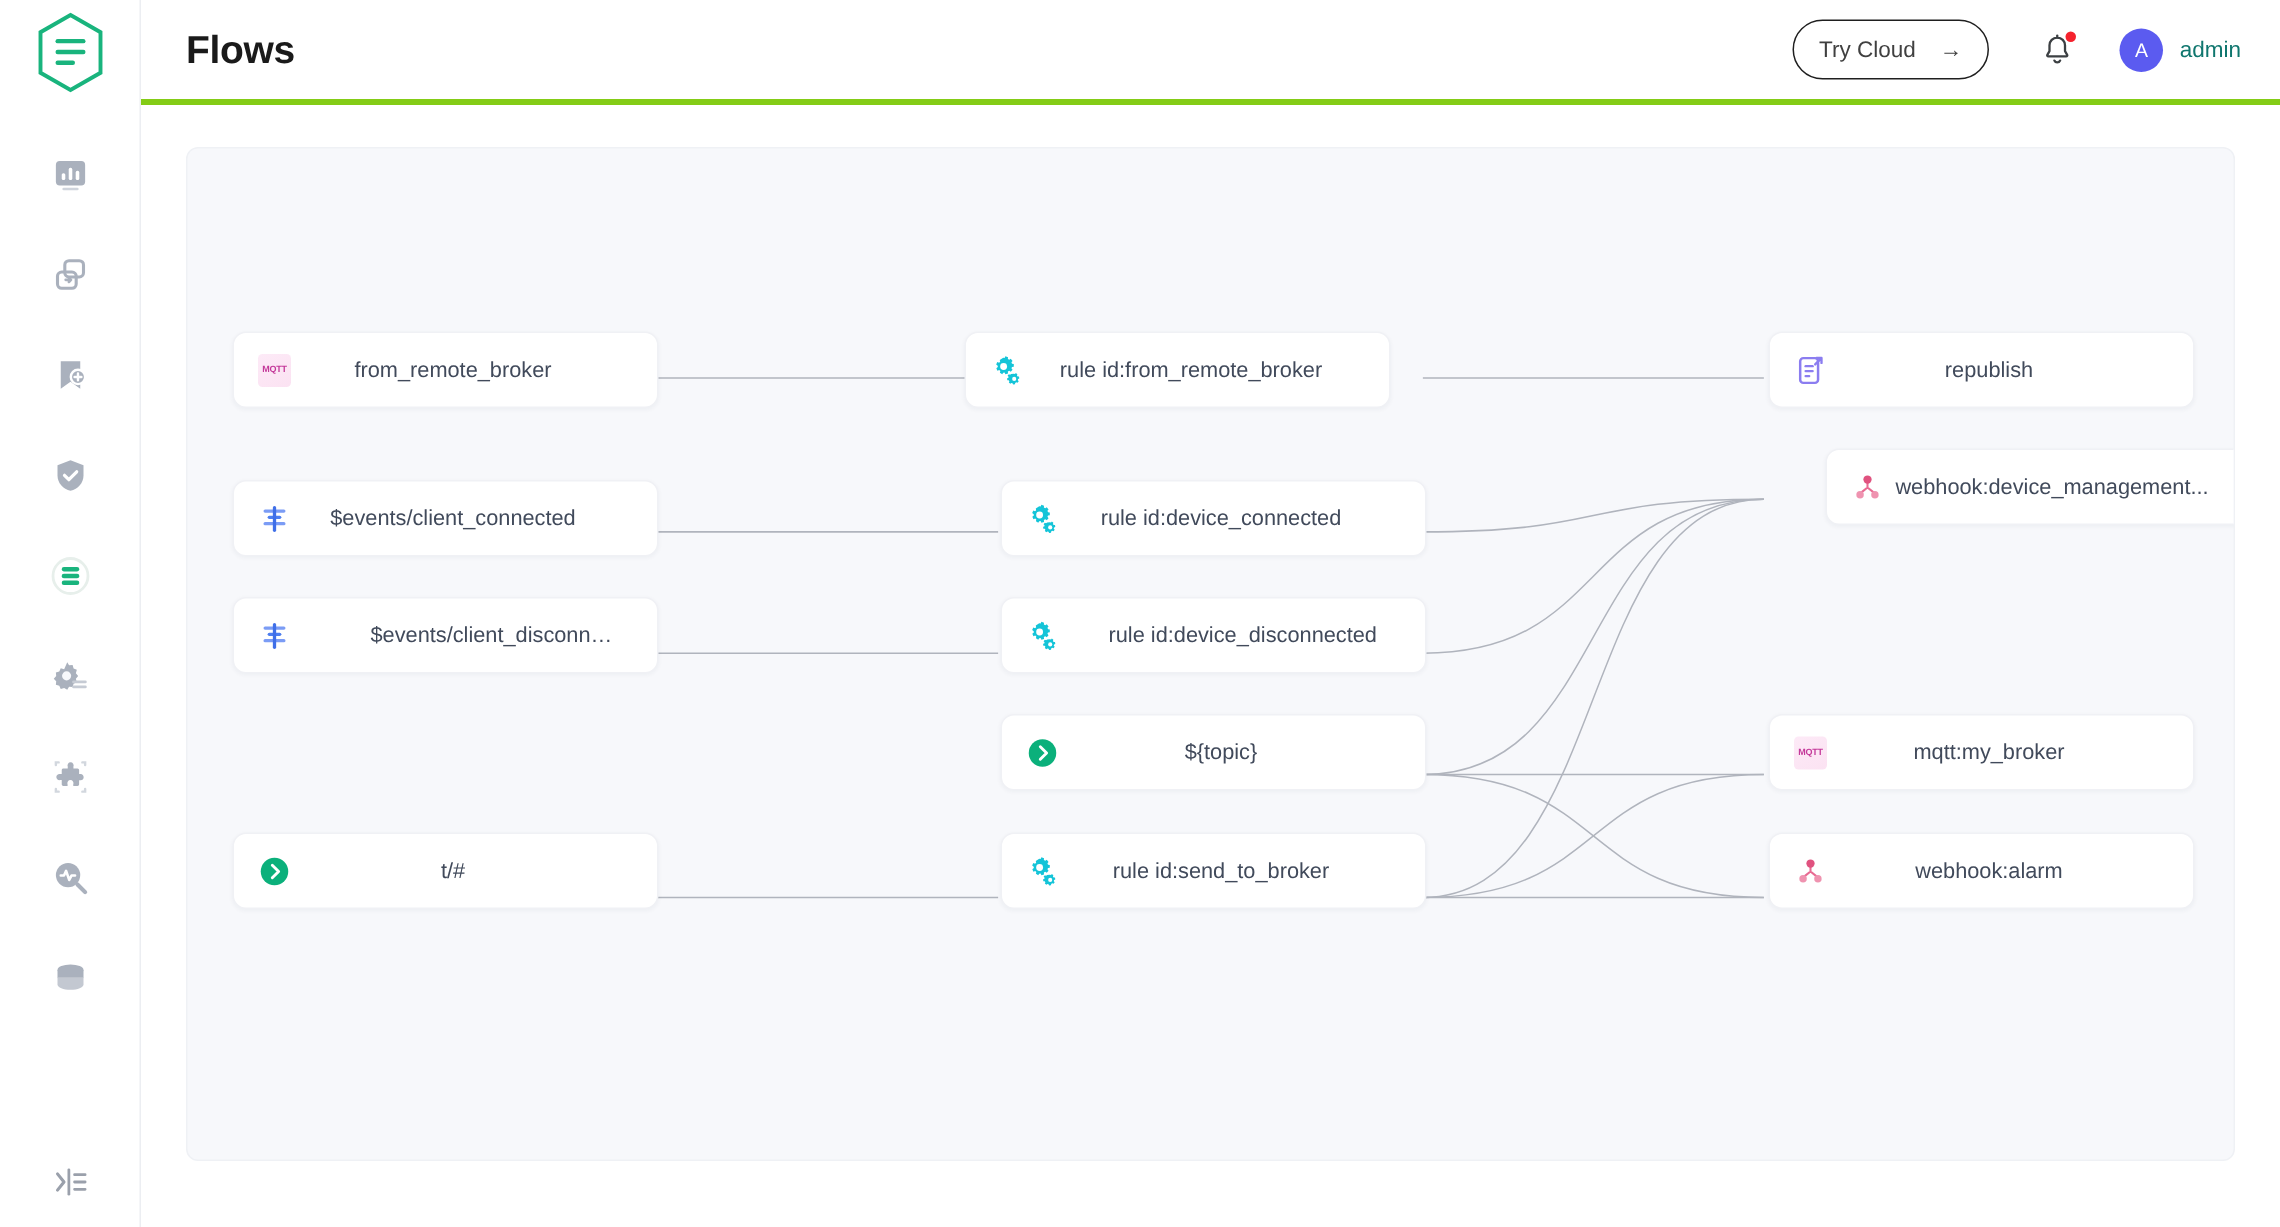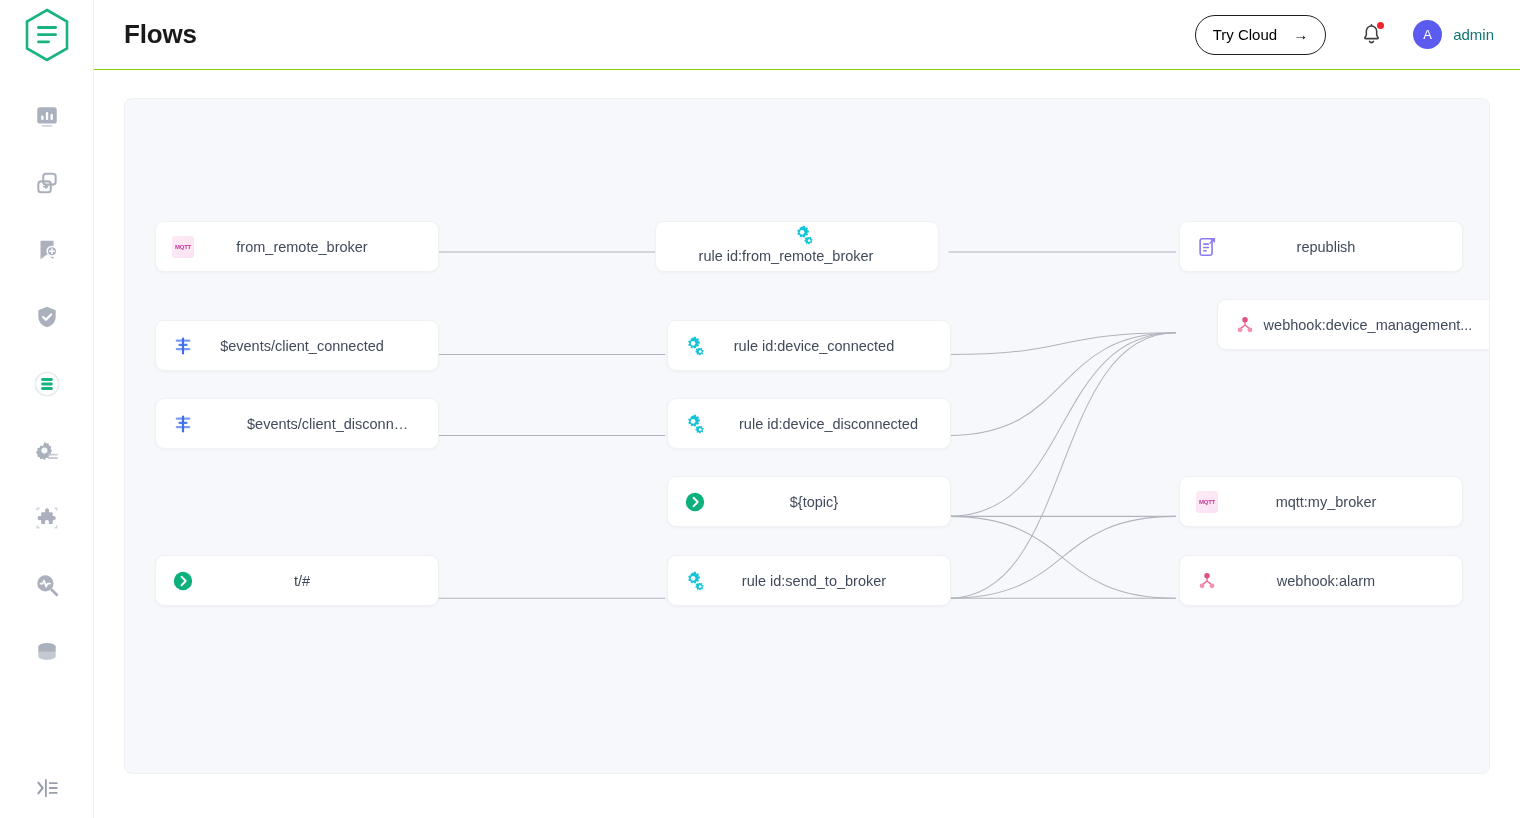--- a/index.html
+++ b/index.html
@@ -40,38 +40,38 @@
     position: absolute; bottom: 0; left: 0; width: 94px; height: 60px;
     display: flex; align-items: center; justify-content: center;
     cursor: pointer;
   }
 
   
   .main { flex: 1 1 auto; display: flex; flex-direction: column; min-width: 0; }
 
   .topbar {
     height: 70px; flex: 0 0 70px;
-    border-bottom: 1px solid #84cc16;
+    border-bottom: 4px solid #84cc16;
     display: flex; align-items: center;
     padding: 0 26px 0 30px;
     background: #fff;
   }
   .page-title {
     font-size: 26px; font-weight: bold; color: #1a1a1a;
     letter-spacing: -0.2px;
   }
   .topbar-right {
     margin-left: auto; display: flex; align-items: center; gap: 0;
   }
   .try-cloud {
     display: inline-flex; align-items: center; gap: 16px;
     height: 40px; padding: 0 17px;
     border: 1px solid #1f1f1f; border-radius: 20px;
     background: #fff; cursor: pointer;
-    font-size: 15px; color: #000000; font-family: inherit;
+    font-size: 15px; color: #404040; font-family: inherit;
   }
   .try-cloud .arrow { font-size: 15px; line-height: 1; }
   .bell-wrap {
     position: relative; margin-left: 34px; margin-right: 30px;
     cursor: pointer; display: flex; align-items: center;
   }
   .bell-dot {
     position: absolute; top: -1px; right: -1px;
     width: 7px; height: 7px; border-radius: 50%; background: #f5222d;
   }
@@ -306,21 +306,21 @@
             </div>
             <div class="node" style="left: 30px; top: 456px; width: 284px;">
               <span class="node-icon">
                 <svg width="22" height="22" viewBox="0 0 24 24">
                   <circle cx="12" cy="12" r="10" fill="#0bb07b"></circle>
                   <path d="M10.4 7.4l4.6 4.6-4.6 4.6" stroke="#fff" stroke-width="2.1" fill="none" stroke-linecap="round" stroke-linejoin="round"></path>
                 </svg>
               </span>
               <span class="node-label">t/#</span>
             </div>
-            <div class="node" style="left: 530px; top: 122px; width: 284px; flex-direction: column;">
+            <div class="node" style="left: 518px; top: 122px; width: 284px;">
               <span class="node-icon">
                 <svg width="22" height="22" viewBox="0 0 24 24">
                   <path d="M9.6 2.8l1 .1.6-1.2 1.9.6-.1 1.3 1 .6 1.1-.7 1.3 1.5-.8 1 .4 1 1.3.2v2l-1.3.2-.4 1 .8 1-1.3 1.5-1.1-.7-1 .6.1 1.3-1.9.6-.6-1.2-1 .1-.7 1.1-1.7-1 .3-1.3-.8-.7-1.3.4-.8-1.8 1.1-.8-.1-1-1.1-.8.8-1.8 1.3.4.8-.7-.3-1.3 1.7-1z" fill="#14c4d8"></path>
                   <circle cx="9.9" cy="9.1" r="2.5" fill="#fff"></circle>
                   <path d="M17.3 14.3l.9.3.6-.7 1.1.8-.3.9.5.8h1l.2 1.4-.9.4-.2.9.7.7-.9 1.1-.9-.4-.8.5-.1 1-1.4.1-.4-.9-.9-.2-.7.7-1.1-.9.4-.9-.5-.8h-1l-.2-1.4.9-.3.2-.9-.7-.7.9-1.1.9.3.8-.5z" fill="#14c4d8"></path>
                   <circle cx="17.6" cy="18.1" r="1.5" fill="#fff"></circle>
                 </svg>
               </span>
               <span class="node-label shift-left">rule id:from_remote_broker</span>
             </div>

